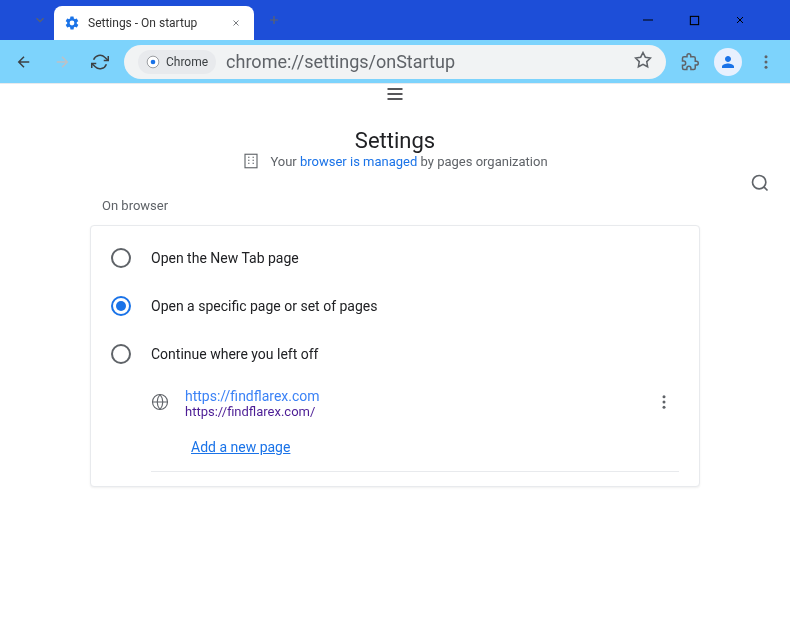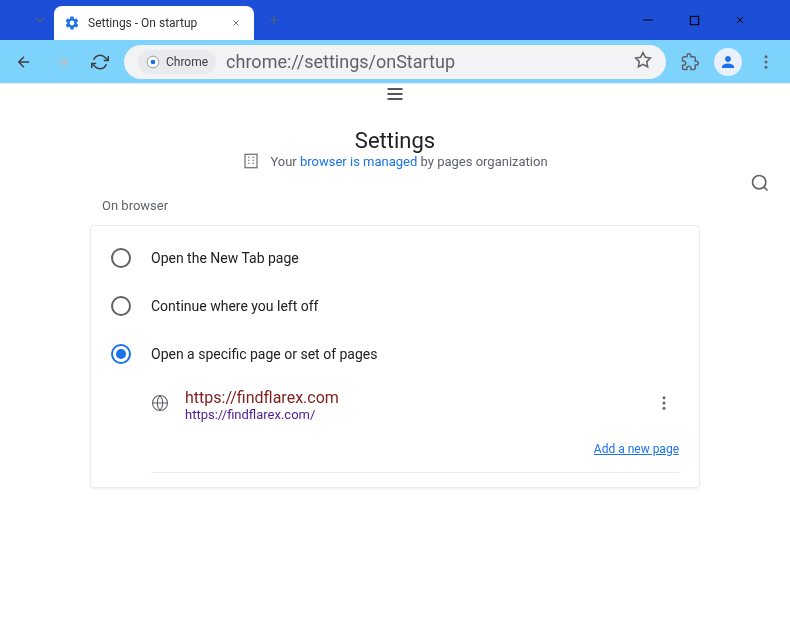--- a/index.html
+++ b/index.html
@@ -43,24 +43,24 @@
 .card { background: #fff; border: 1px solid #e8eaed; border-radius: 4px; box-shadow: 0 1px 2px rgba(60,64,67,.08); padding: 8px 0; }
 .radio-row { display: flex; align-items: center; padding: 14px 20px; gap: 20px; cursor: pointer; }
 .radio { width: 20px; height: 20px; border: 2px solid #5f6368; border-radius: 50%; position: relative; flex-shrink: 0; }
 .radio.selected { border-color: #1a73e8; }
 .radio.selected::after { content: ""; position: absolute; top: 3px; left: 3px; width: 10px; height: 10px; background: #1a73e8; border-radius: 50%; }
 .radio-label { font-size: 14px; color: #202124; }
 .pages-list { padding-left: 40px; }
 .page-item { display: flex; align-items: center; padding: 10px 20px; gap: 16px; }
 .globe-icon { color: #5f6368; flex-shrink: 0; }
 .page-info { flex: 1; }
-.page-title { font-size: 16px; color: #7f1d1d; }
+.page-title { font-size: 14px; color: #3b82f6; }
 .page-url { font-size: 13px; color: #4c1d95; }
 .kebab { cursor: pointer; color: #5f6368; padding: 0 6px; }
-.action-link { display: block; padding: 10px 20px 10px 60px; font-size: 12px; color: #1a73e8; text-decoration: underline; cursor: pointer; text-align: right; }
+.action-link { display: block; padding: 10px 20px 10px 60px; font-size: 14px; color: #1a73e8; text-decoration: underline; cursor: pointer; }
 .divider { height: 1px; background: #e8eaed; margin: 6px 20px; }
 </style>
 </head>
 <body>
 
 <div class="titlebar">
   <div class="tab-search-btn">
     <svg width="14" height="14" viewBox="0 0 24 24" fill="none" stroke="#5f6368" stroke-width="2">
         <path d="M6 9l6 6 6-6"></path>
       </svg>
@@ -179,26 +179,26 @@
 </div>
 
 <div class="content">
   <div class="section-title">On browser</div>
   <div class="card">
     <div class="radio-row">
       <div class="radio"></div>
       <span class="radio-label">Open the New Tab page</span>
     </div>
     <div class="radio-row">
+      <div class="radio selected"></div>
+      <span class="radio-label">Open a specific page or set of pages</span>
+    </div>
+    <div class="radio-row">
       <div class="radio"></div>
       <span class="radio-label">Continue where you left off</span>
-    </div>
-    <div class="radio-row">
-      <div class="radio selected"></div>
-      <span class="radio-label">Open a specific page or set of pages</span>
     </div>
     <div class="pages-list">
       <div class="page-item">
         <span class="globe-icon">
           <svg width="18" height="18" viewBox="0 0 24 24" fill="none" stroke="#5f6368" stroke-width="1.5">
               <circle cx="12" cy="12" r="10"></circle>
               <path d="M2 12h20M12 2a15.3 15.3 0 010 20M12 2a15.3 15.3 0 000 20"></path>
             </svg>
         </span>
         <div class="page-info">

